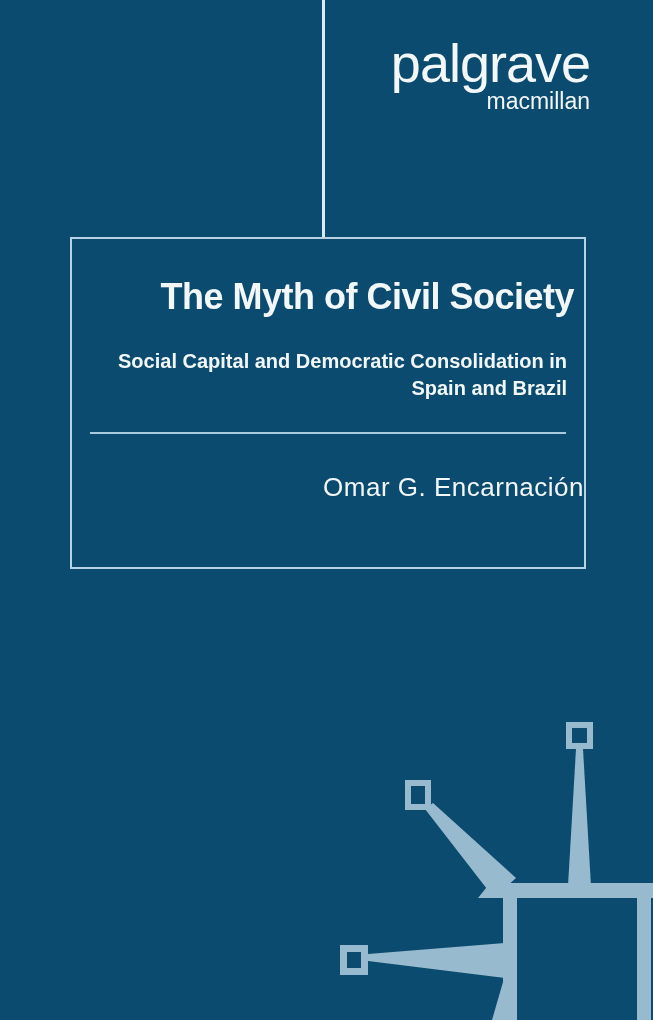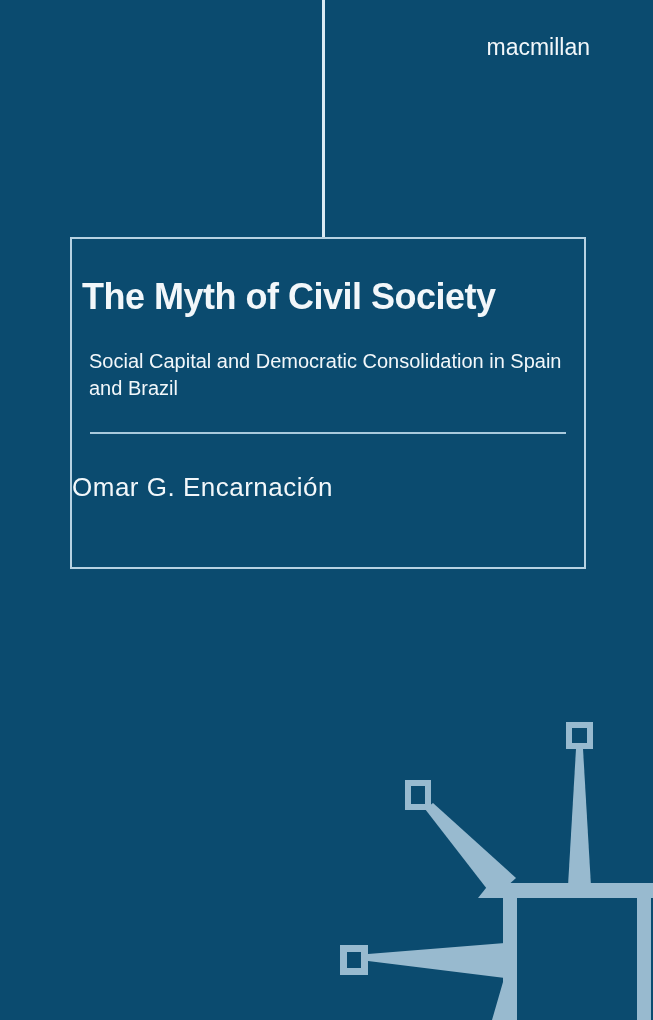--- a/index.html
+++ b/index.html
@@ -48,34 +48,34 @@
     margin-top:0;
     letter-spacing:0px;
   }
   
   .title-box{
     position:absolute;
     left:70px; top:237px;
     width:512px; height:328px;
     border:2px solid var(--border);
     color:var(--text);
-    text-align:left;
+    text-align:right;
   }
   .title{
     margin:36px 10px 0 10px;
     font-size:36px;
     font-weight:700;
     letter-spacing:-0.5px;
     line-height:1.2;
   }
   .subtitle{
     margin:30px auto 12px auto;
     max-width:478px;
     font-size:20px;
-    font-weight:400;
+    font-weight:700;
     line-height:1.35;
   }
   .divider{
     border:none;
     border-top:2px solid var(--rule);
     width:476px;
     margin:30px auto 0 auto;
   }
   .author{
     margin-top:38px;
@@ -93,20 +93,21 @@
   }
 </style>
 </head>
 <body>
 
 <div class="cover">
 
   <div class="top-rule"></div>
 
   <div class="logo">
+    <div class="brand">palgrave</div>
     <div class="imprint">macmillan</div>
   </div>
 
   <div class="title-box">
     <div class="title">The Myth of Civil Society</div>
     <div class="subtitle">Social Capital and Democratic Consolidation in Spain and Brazil</div>
     <hr class="divider">
     <div class="author">Omar G. Encarnación</div>
   </div>
 

